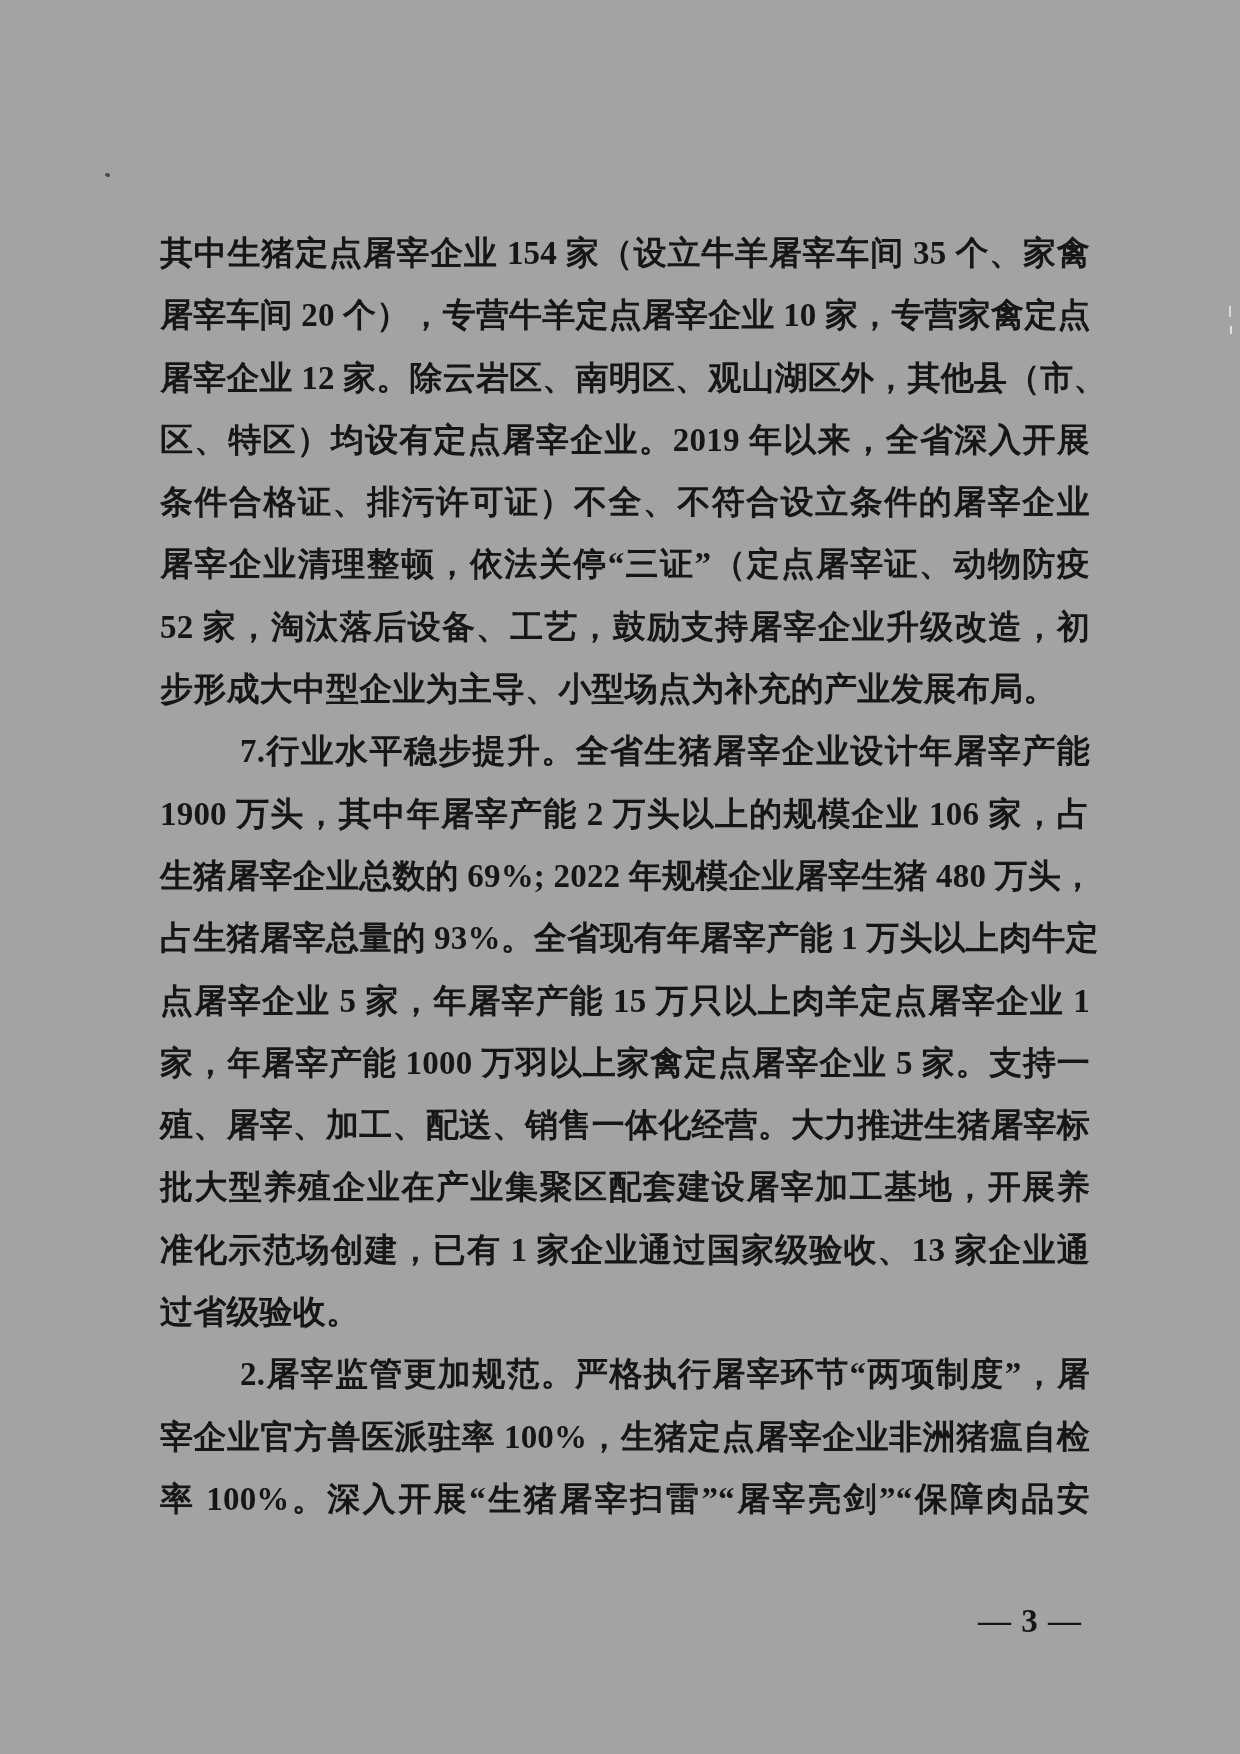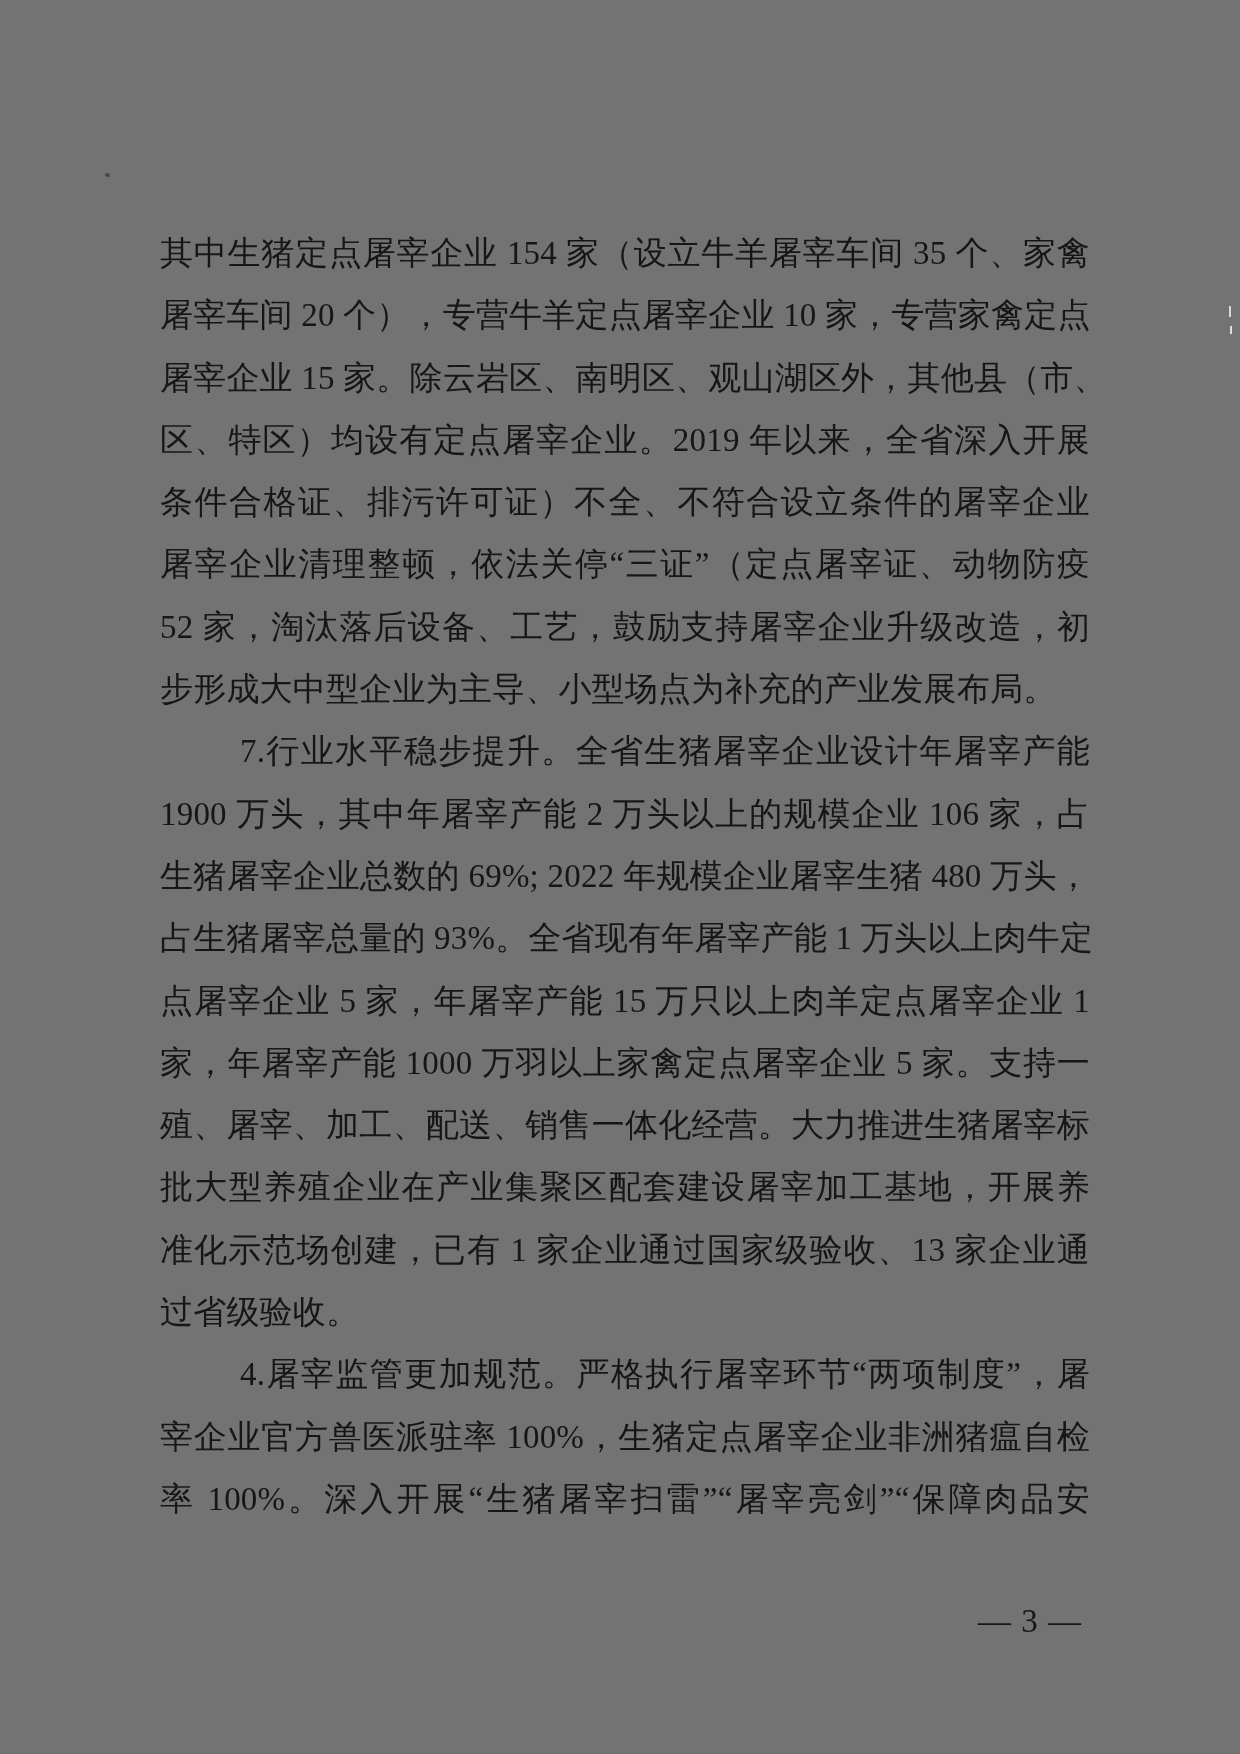--- a/index.html
+++ b/index.html
@@ -5,24 +5,25 @@
   html, body {
     margin: 0;
     padding: 0;
     background: #e8e8e8;
   }
   .page {
     position: relative;
     width: 1240px;
     height: 1754px;
     margin: 0 auto;
-    background: #737373;
+    background: #a3a3a3;
     overflow: hidden;
     font-family: "Liberation Serif", "DejaVu Serif", serif;
     color: #161616;
+    font-weight: bold;
   }
   .text-block {
     position: absolute;
     left: 160px;
     top: 222px;
     width: 930px;
   }
   .line {
     height: 62.3px;
     line-height: 62.3px;
@@ -81,36 +82,36 @@
 
 <div class="page">
 
   <span class="ink-speck"></span>
   <span class="scan-tick-1"></span>
   <span class="scan-tick-2"></span>
 
   <div class="text-block">
     <div class="line">其中生猪定点屠宰企业 154 家（设立牛羊屠宰车间 35 个、家禽</div>
     <div class="line">屠宰车间 20 个），专营牛羊定点屠宰企业 10 家，专营家禽定点</div>
-    <div class="line">屠宰企业 15 家。除云岩区、南明区、观山湖区外，其他县（市、</div>
+    <div class="line">屠宰企业 12 家。除云岩区、南明区、观山湖区外，其他县（市、</div>
     <div class="line">区、特区）均设有定点屠宰企业。2019 年以来，全省深入开展</div>
     <div class="line">条件合格证、排污许可证）不全、不符合设立条件的屠宰企业</div>
     <div class="line">屠宰企业清理整顿，依法关停“三证”（定点屠宰证、动物防疫</div>
     <div class="line">52 家，淘汰落后设备、工艺，鼓励支持屠宰企业升级改造，初</div>
     <div class="line end">步形成大中型企业为主导、小型场点为补充的产业发展布局。</div>
     <div class="line indent">7.行业水平稳步提升。全省生猪屠宰企业设计年屠宰产能</div>
     <div class="line">1900 万头，其中年屠宰产能 2 万头以上的规模企业 106 家，占</div>
     <div class="line">生猪屠宰企业总数的 69%; 2022 年规模企业屠宰生猪 480 万头，</div>
     <div class="line">占生猪屠宰总量的 93%。全省现有年屠宰产能 1 万头以上肉牛定</div>
     <div class="line">点屠宰企业 5 家，年屠宰产能 15 万只以上肉羊定点屠宰企业 1</div>
     <div class="line">家，年屠宰产能 1000 万羽以上家禽定点屠宰企业 5 家。支持一</div>
     <div class="line">殖、屠宰、加工、配送、销售一体化经营。大力推进生猪屠宰标</div>
     <div class="line">批大型养殖企业在产业集聚区配套建设屠宰加工基地，开展养</div>
     <div class="line">准化示范场创建，已有 1 家企业通过国家级验收、13 家企业通</div>
     <div class="line end">过省级验收。</div>
-    <div class="line indent">4.屠宰监管更加规范。严格执行屠宰环节“两项制度”，屠</div>
+    <div class="line indent">2.屠宰监管更加规范。严格执行屠宰环节“两项制度”，屠</div>
     <div class="line">宰企业官方兽医派驻率 100%，生猪定点屠宰企业非洲猪瘟自检</div>
     <div class="line">率 100%。深入开展“生猪屠宰扫雷”“屠宰亮剑”“保障肉品安</div>
   </div>
 
   <div class="page-number">— 3 —</div>
 
 </div>
 
 </body></html>

